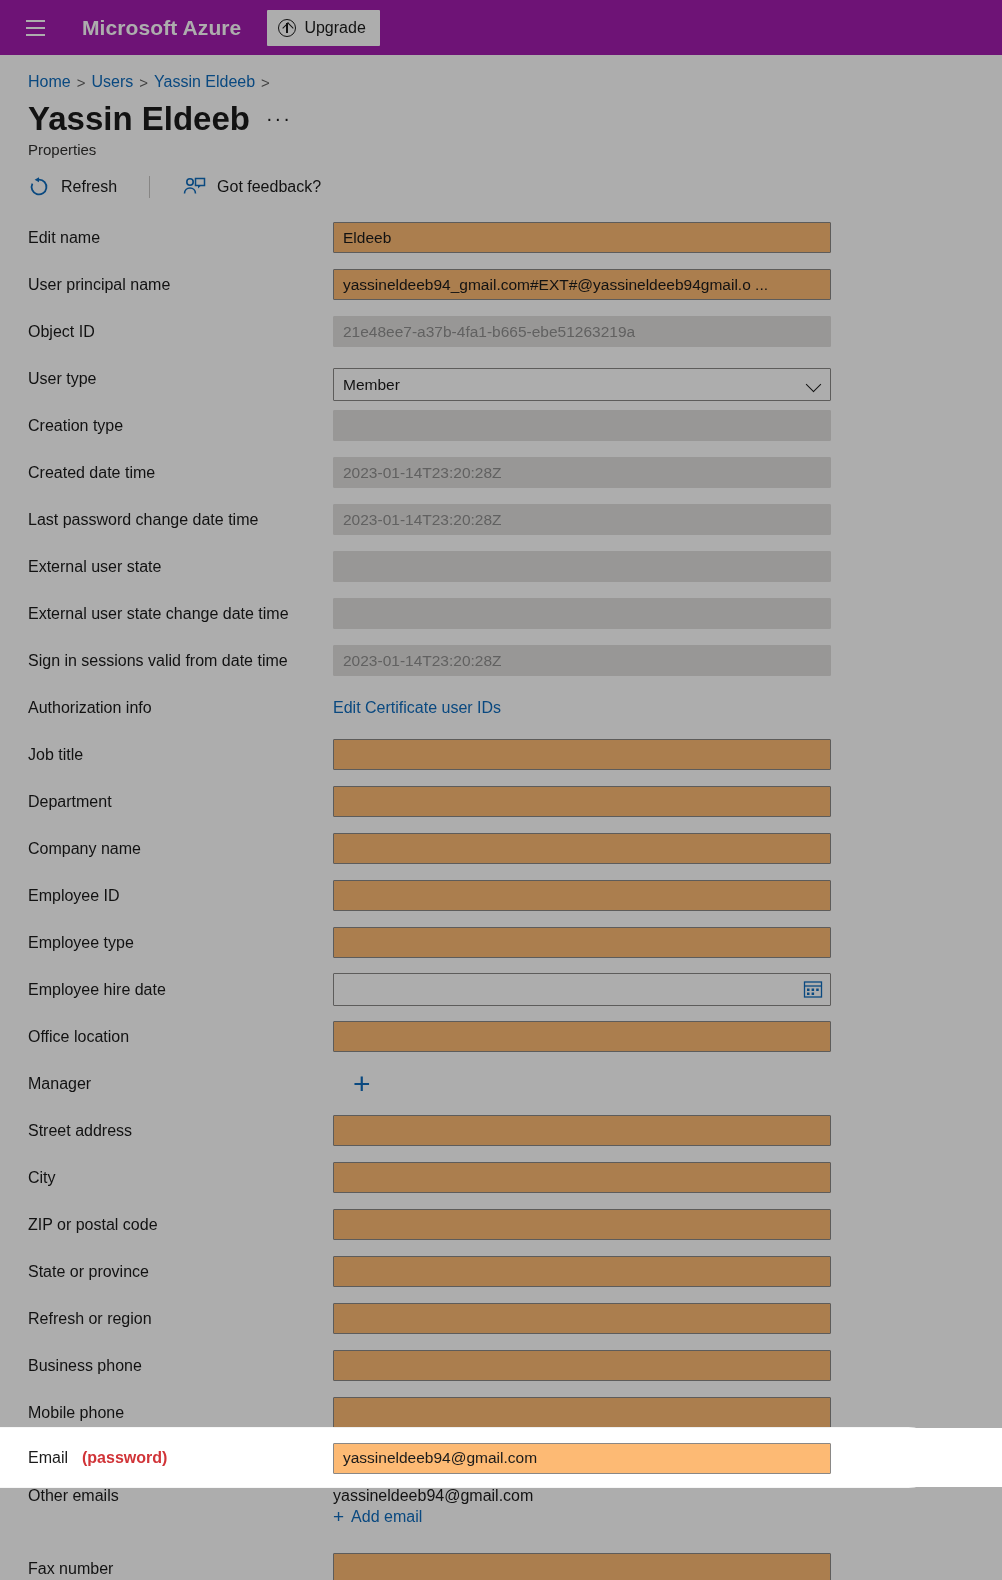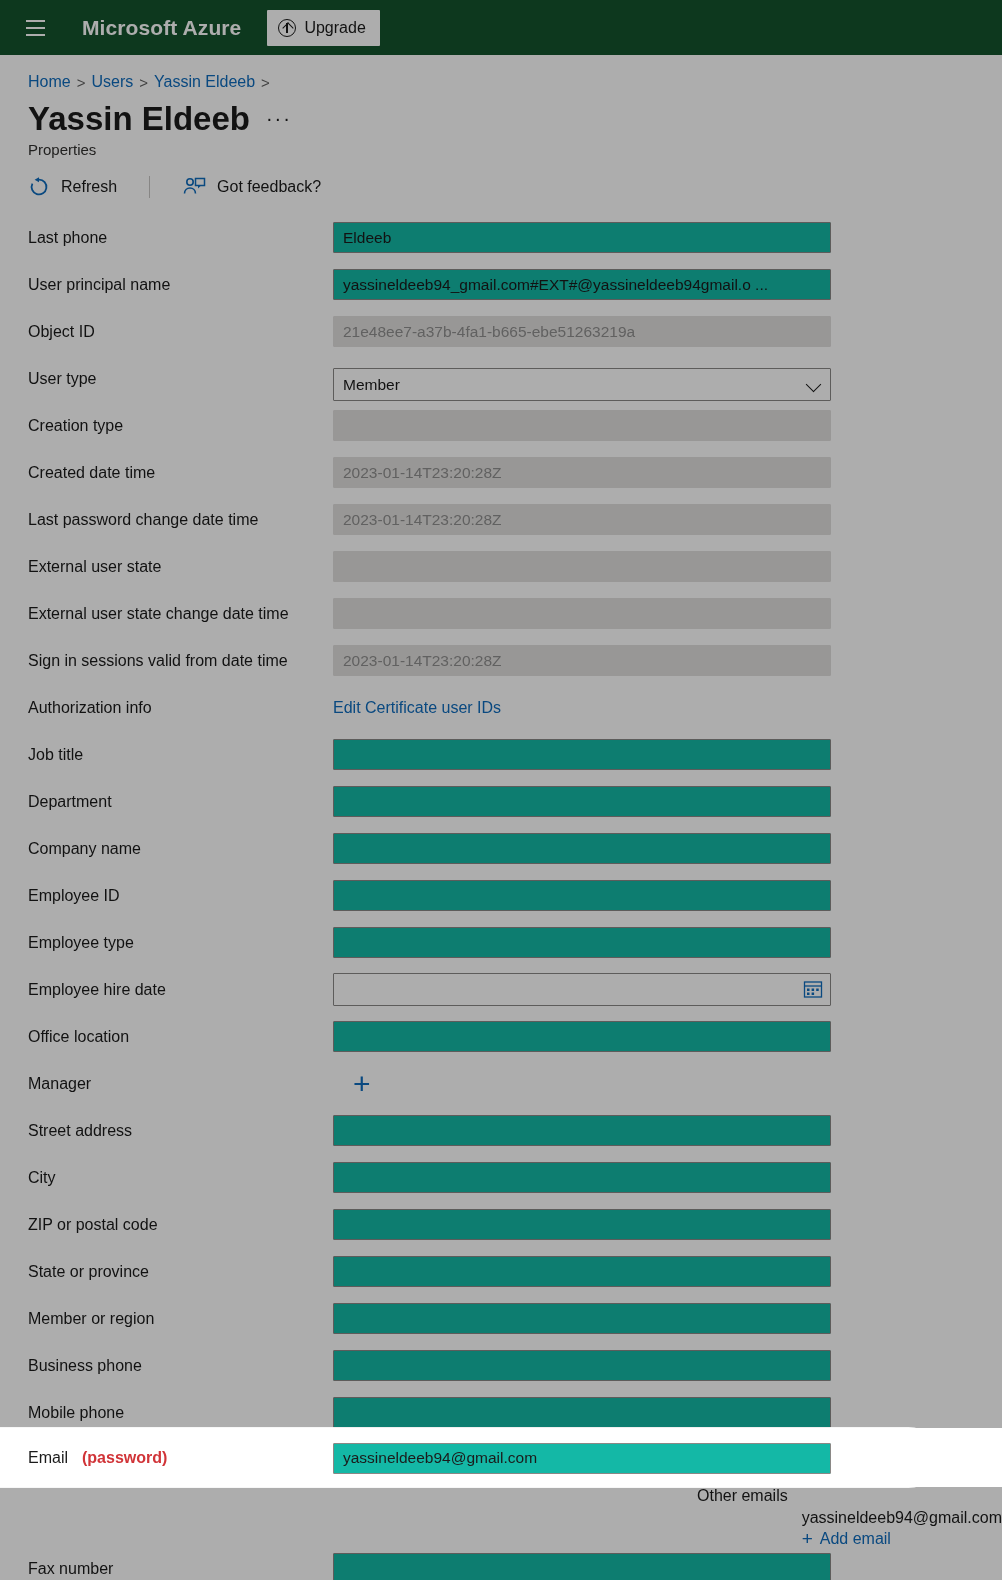--- a/index.html
+++ b/index.html
@@ -12,21 +12,21 @@
   }
   #page {
     position: relative;
     width: 1002px; height: 1580px;
     background: #ffffff;
   }
 
   
   .topbar {
     height: 55px;
-    background: #14532d;
+    background: #a21caf;
     display: flex;
     align-items: center;
     padding: 0 0 0 18px;
     color: #ffffff;
   }
   .hamburger {
     width: 34px; height: 34px;
     display: flex; flex-direction: column;
     justify-content: center; align-items: center;
     gap: 5px;
@@ -172,21 +172,21 @@
     font-size: 16px;
     color: #1b1b1b;
     flex: none;
     white-space: nowrap;
   }
   .row .field { flex: none; }
   input.txt {
     width: 498px;
     height: 31px;
     border: 1px solid #8a8886;
-    background: #14b8a6;
+    background: #fdba74;
     font-size: 15.5px;
     color: #1b1b1b;
     padding: 0 9px;
     font-family: "Liberation Sans", sans-serif;
     border-radius: 1px;
   }
   input.txt:disabled, input.txt.readonly {
     background: #e1dfdd;
     border: 1px solid #e1dfdd;
     color: #8f8f8f;
@@ -369,21 +369,21 @@
           <path d="M16 9.5 L16 12.5 L19 9.5 Z" fill="#0f6cbd"></path>
         </svg>
       </span>
       <span>Got feedback?</span>
     </div>
   </div>
 
   <div class="form">
 
     <div class="row">
-      <div class="label">Last phone</div>
+      <div class="label">Edit name</div>
       <div class="field"><input class="txt" value="Eldeeb" style=""></div>
     </div>
 
     <div class="row">
       <div class="label">User principal name</div>
       <div class="field"><input class="txt" value="yassineldeeb94_gmail.com#EXT#@yassineldeeb94gmail.o ..." style=""></div>
     </div>
 
     <div class="row">
       <div class="label">Object ID</div>
@@ -507,40 +507,40 @@
       <div class="label">ZIP or postal code</div>
       <div class="field"><input class="txt" value="" style=""></div>
     </div>
 
     <div class="row">
       <div class="label">State or province</div>
       <div class="field"><input class="txt" value="" style=""></div>
     </div>
 
     <div class="row">
-      <div class="label">Member or region</div>
+      <div class="label">Refresh or region</div>
       <div class="field"><input class="txt" value="" style=""></div>
     </div>
 
     <div class="row">
       <div class="label">Business phone</div>
       <div class="field"><input class="txt" value="" style=""></div>
     </div>
 
     <div class="row">
       <div class="label">Mobile phone</div>
       <div class="field"><input class="txt" value="" style=""></div>
     </div>
 
     <div class="row hidden-row-text">
       <div class="label">Email</div>
       <div class="field"><input class="txt" tabindex="-1" style=""></div>
     </div>
 
-    <div class="row" style="height:62px; align-items:flex-end;flex-direction:column;">
+    <div class="row" style="height:62px; align-items:flex-start;">
       <div class="label" style="padding-top:4px;">Other emails</div>
       <div class="field other-emails">
         <div class="val">yassineldeeb94@gmail.com</div>
         <div class="add-email">
           <span class="pl">+</span>
           <span>Add email</span>
         </div>
       </div>
     </div>
 

